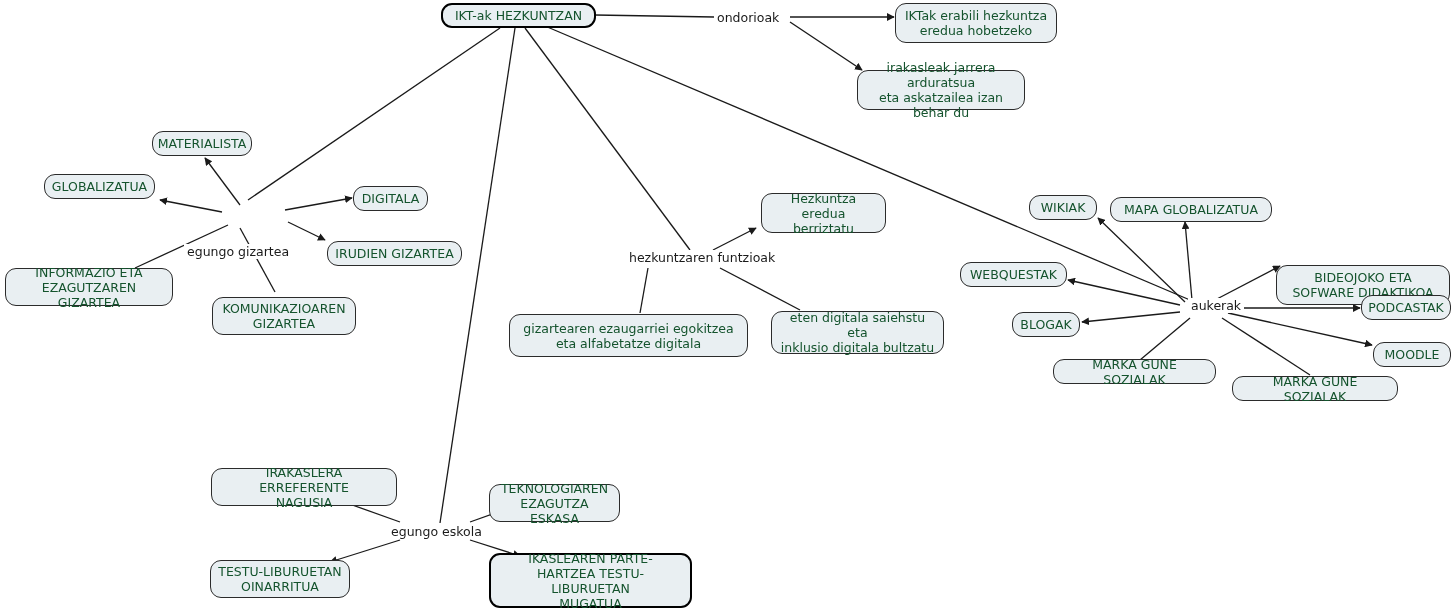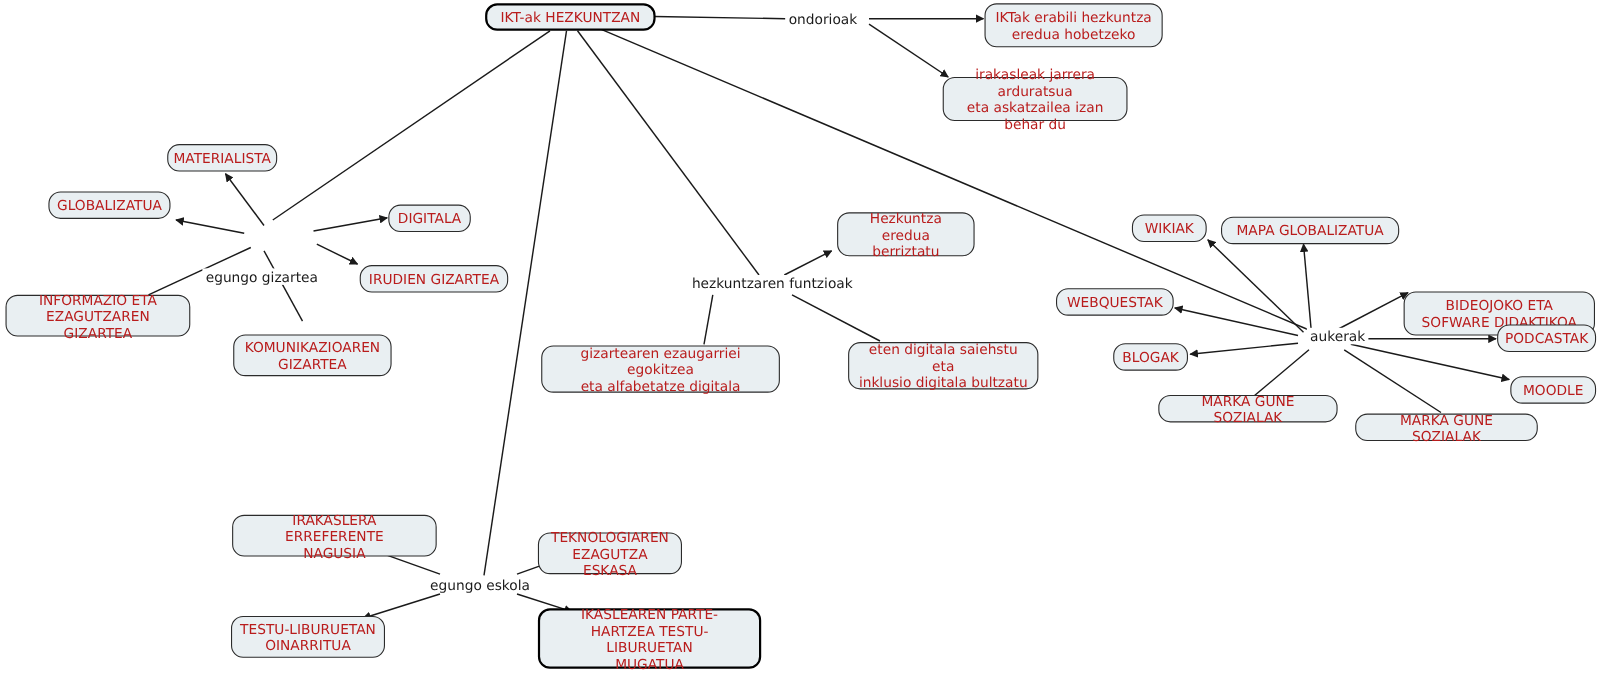--- a/index.html
+++ b/index.html
@@ -22,21 +22,21 @@
     width: 1453px;
     height: 613px;
     pointer-events: none;
   }
   .node {
     position: absolute;
     box-sizing: border-box;
     background: #e9eff2;
     border: 1px solid #2b2b2b;
     border-radius: 11px;
-    color: #b91c1c;
+    color: #14532d;
     font-size: 12.5px;
     line-height: 15px;
     text-align: center;
     display: flex;
     align-items: center;
     justify-content: center;
     padding: 2px 7px;
     white-space: pre-line;
   }
   .node.thick {
@@ -126,27 +126,27 @@
 
   <div class="node" style="left:44px; top:174px; width:111px; height:25px;">GLOBALIZATUA</div>
 
   <div class="node" style="left:353px; top:186px; width:75px; height:25px;">DIGITALA</div>
 
   <div class="node" style="left:327px; top:241px; width:135px; height:25px;">IRUDIEN GIZARTEA</div>
 
   <div class="node" style="left:5px; top:268px; width:168px; height:38px;">INFORMAZIO ETA
 EZAGUTZAREN GIZARTEA</div>
 
-  <div class="node semi" style="left:212px; top:304px; width:144px; height:38px;">KOMUNIKAZIOAREN
+  <div class="node semi" style="left:212px; top:297px; width:144px; height:38px;">KOMUNIKAZIOAREN
 GIZARTEA</div>
 
   <div class="node" style="left:761px; top:193px; width:125px; height:40px;">Hezkuntza eredua
 berriztatu</div>
 
-  <div class="node" style="left:492px; top:314px; width:217px; height:43px;">gizartearen ezaugarriei egokitzea
+  <div class="node" style="left:509px; top:314px; width:239px; height:43px;">gizartearen ezaugarriei egokitzea
 eta alfabetatze digitala</div>
 
   <div class="node" style="left:771px; top:311px; width:173px; height:43px;">eten digitala saiehstu eta
 inklusio digitala bultzatu</div>
 
   <div class="node" style="left:1029px; top:195px; width:68px; height:25px;">WIKIAK</div>
 
   <div class="node" style="left:1110px; top:197px; width:162px; height:25px;">MAPA GLOBALIZATUA</div>
 
   <div class="node" style="left:1276px; top:226px; width:174px; height:40px;margin-top:39px;">BIDEOJOKO ETA

